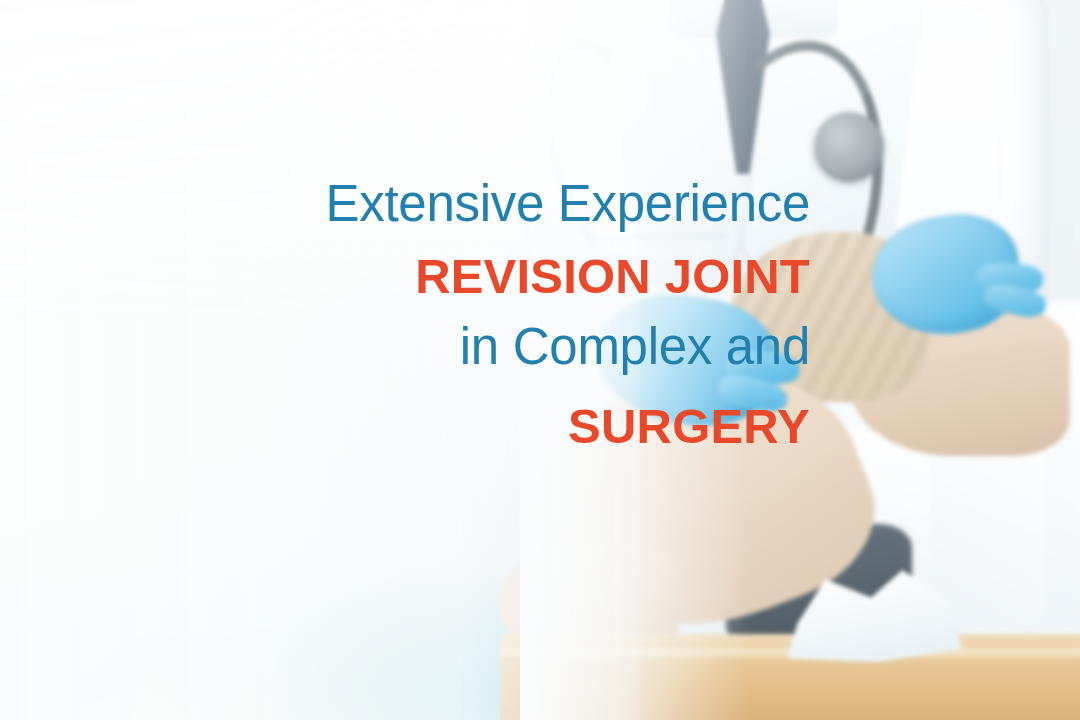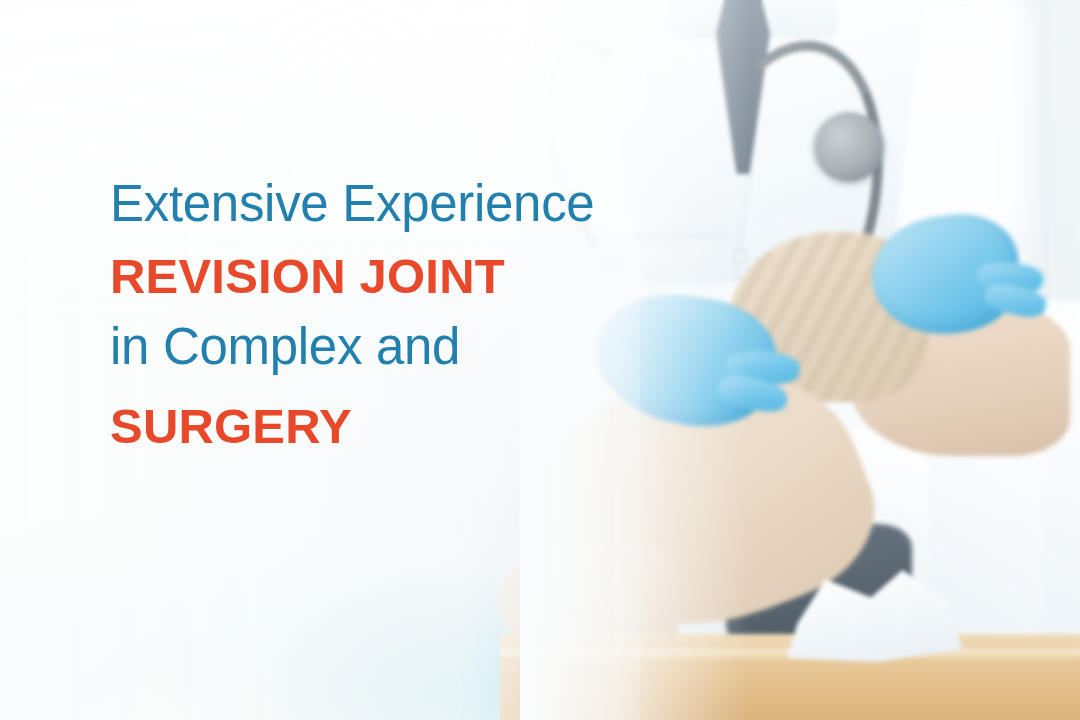--- a/index.html
+++ b/index.html
@@ -278,20 +278,21 @@
   
   .headline{
     position:absolute;
     left:110px; top:178px;
     width:700px;
   }
   .line{
     display:block;
     white-space:nowrap;
     line-height:1.0;
+    text-align:right;
   }
   .line-light{
     font-size:51px;
     font-weight:400;
     letter-spacing:-.3px;
     color:#2180ad;
     margin-bottom:23px;
   }
   .line-light.l2{ margin-bottom:30px; }
   .line-bold{

